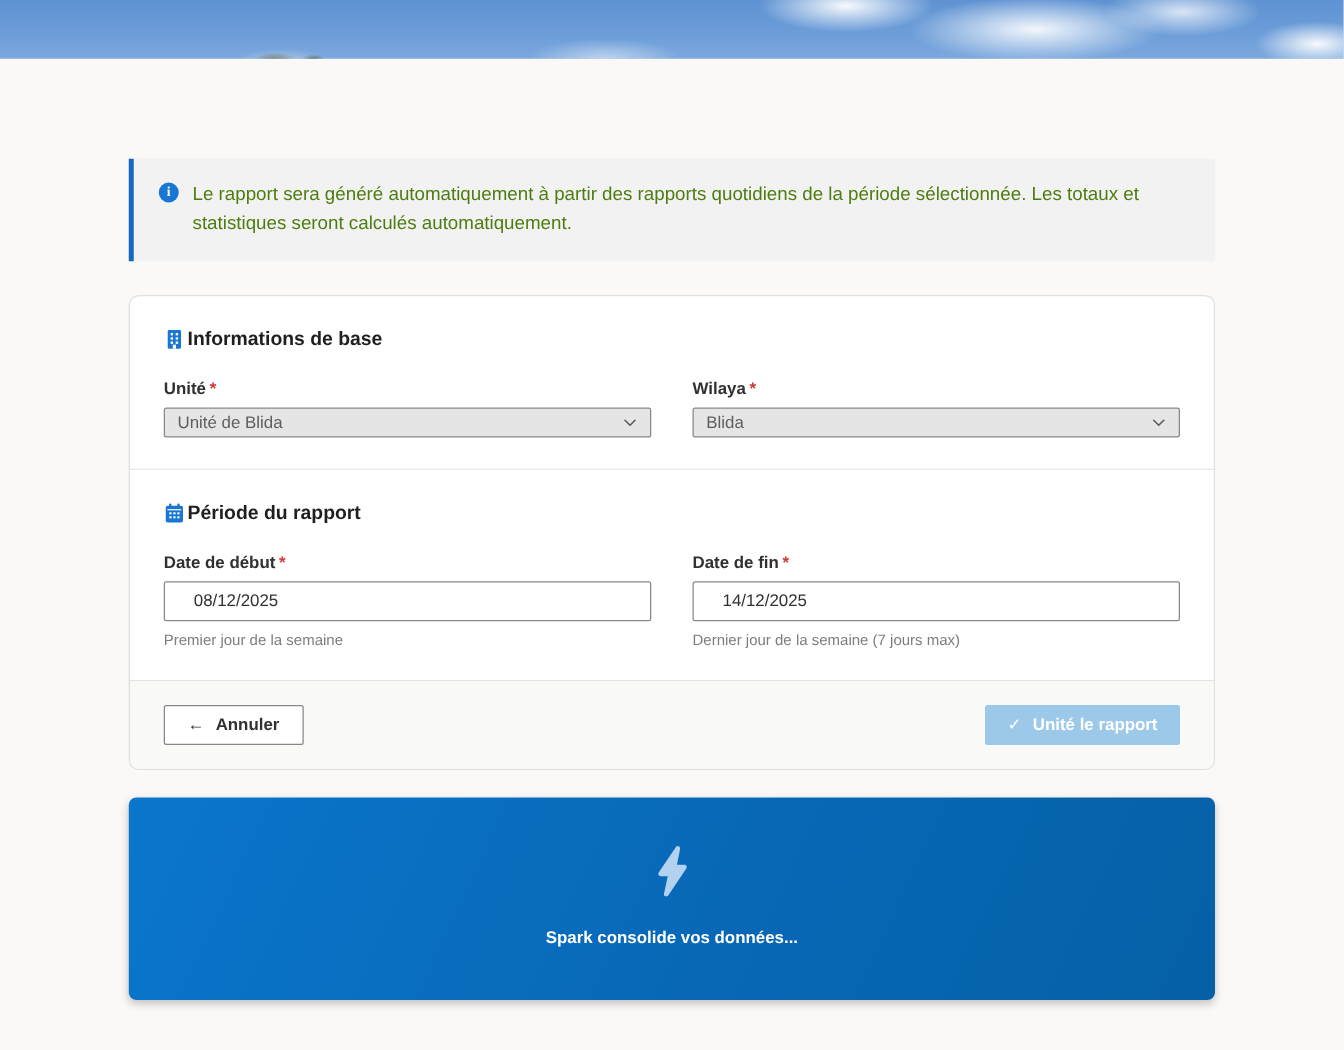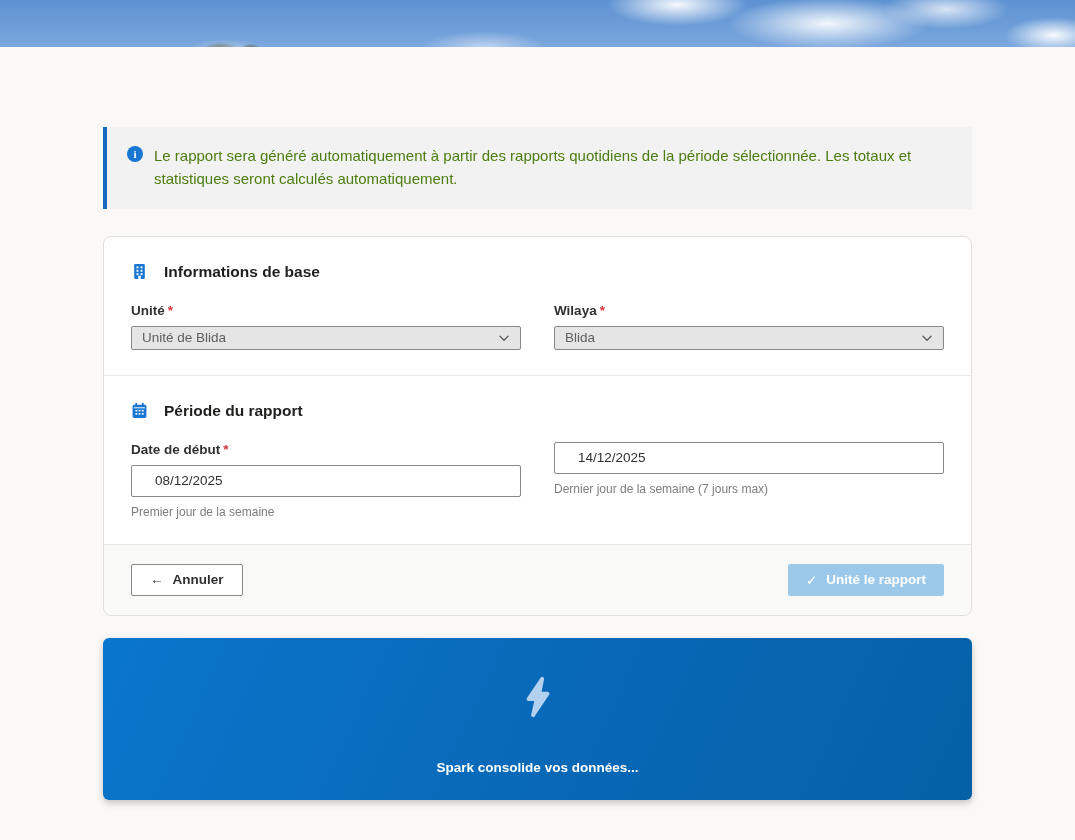--- a/index.html
+++ b/index.html
@@ -57,21 +57,21 @@
   
   .card {
     margin-top: 27px;
     background: #ffffff;
     border: 1px solid #e1dfdd;
     border-radius: 8px;
   }
   .card-section { padding: 26px 27px 25px 27px; }
   .card-section.first { border-bottom: 1px solid #e8e8e8; }
 
-  .section-header { display: flex; align-items: center; gap: 16px; }
+  .section-header { display: flex; align-items: center; gap: 2px; }
   .section-header svg { display: block; }
   .section-title { font-size: 15.5px; font-weight: bold; color: #201f1e; }
 
   .fields-grid {
     margin-top: 22px;
     display: grid;
     grid-template-columns: 1fr 1fr;
     column-gap: 33px;
   }
   .field-label {
@@ -136,21 +136,20 @@
 
   
   .spark-banner {
     margin-top: 22px;
     height: 162px;
     border-radius: 6px;
     background: linear-gradient(115deg, #0a76cc 0%, #0868b6 55%, #0560a6 100%);
     box-shadow: 0 3px 7px rgba(0,0,0,.22);
     display: flex; flex-direction: column; align-items: center;
     padding-top: 36px;
-    gap: 18px;
   }
   .spark-banner .bolt { display: block; }
   .spark-msg {
     margin-top: 22px;
     color: #ffffff;
     font-size: 13.5px;
     font-weight: bold;
   }
 </style>
 </head>
@@ -243,20 +242,23 @@
       <div class="fields-grid">
         <div>
           <div class="field-label">
             <span>Date de début</span><span class="req">*</span>
           </div>
           <input class="ui-input" type="text" value="08/12/2025" style="">
           <div class="helper">Premier jour de la semaine</div>
         </div>
 
         <div>
+          <div class="field-label">
+            <span>Date de fin</span><span class="req">*</span>
+          </div>
           <input class="ui-input" type="text" value="14/12/2025" style="">
           <div class="helper">Dernier jour de la semaine (7 jours max)</div>
         </div>
       </div>
     </div>
 
     <div class="card-footer">
       <button class="btn btn-cancel">
         <span class="glyph">←</span>
         <span>Annuler</span>

